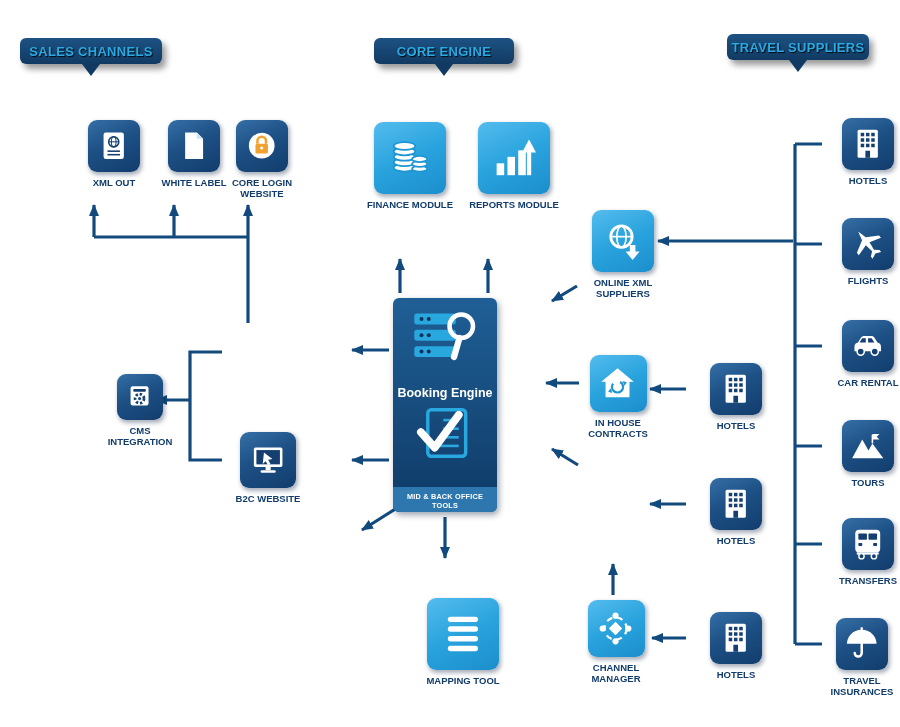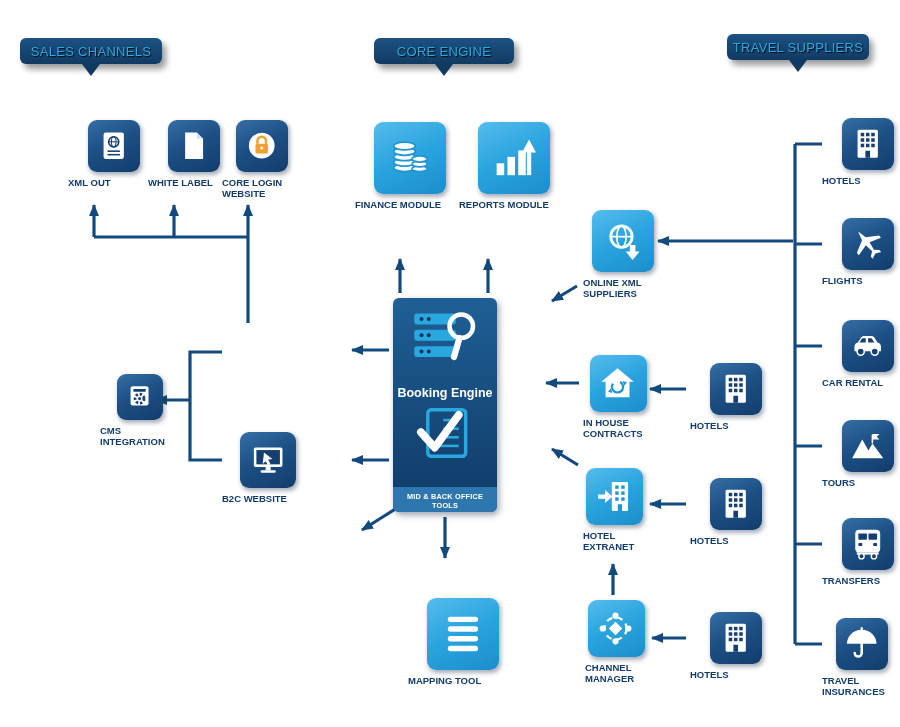--- a/index.html
+++ b/index.html
@@ -3,36 +3,36 @@
 <meta charset="utf-8">
 <style>
   html,body{margin:0;padding:0;background:#fff;}
   .stage{position:relative;width:900px;height:727px;background:#fff;overflow:hidden;
          font-family:"Liberation Sans",sans-serif;}
   .wires{position:absolute;left:0;top:0;z-index:1;pointer-events:none;}
   
   .banner{position:absolute;height:26px;z-index:2;border-radius:6px;
           background:linear-gradient(180deg,#1d5283,#113a62);
           display:flex;align-items:center;justify-content:center;
-          color:#2aa9e2;font-weight:normal;font-size:13px;letter-spacing:.3px;
+          color:#2aa9e2;font-weight:bold;font-size:13px;letter-spacing:.3px;
           text-shadow:1px 1px 1px rgba(0,0,0,.85);
           box-shadow:4px 5px 6px rgba(0,0,0,.4);}
   .banner::after{content:"";position:absolute;left:50%;top:100%;transform:translateX(-50%);
           border:9px solid transparent;border-top:12px solid #113a62;border-bottom:none;}
   
   .node{position:absolute;display:flex;flex-direction:column;align-items:center;z-index:2;}
   .tile{display:flex;align-items:center;justify-content:center;border-radius:9px;
         box-shadow:1.5px 2.5px 4px rgba(10,30,60,.35);}
   .s46{width:46px;height:46px}.s52{width:52px;height:52px}.s54{width:54px;height:54px}
   .s56{width:56px;height:56px}.s57{width:57px;height:57px}.s62{width:62px;height:62px}
   .s72{width:72px;height:72px}
   .t-navy{background:linear-gradient(155deg,#356fa6 0%,#1d5085 45%,#123d6d 100%);}
   .t-blue{background:linear-gradient(155deg,#54bcee 0%,#29a3dd 50%,#1b8ecc 100%);}
   .ic{width:72%;height:72%;display:block;}
-  .lbl{margin-top:5px;width:92px;font-size:9.5px;font-weight:bold;
+  .lbl{margin-top:5px;width:92px;text-align:center;font-size:9.5px;font-weight:bold;
        color:#123c6b;line-height:1.2;}
   .lbl.w80{width:80px}.lbl.w70{width:70px}.lbl.w62{width:62px}
   
   .engine{position:absolute;left:393px;top:298px;width:104px;height:214px;z-index:2;
           background:linear-gradient(180deg,#1f5f95,#0f3a67);border-radius:6px;
           display:flex;flex-direction:column;align-items:center;
           box-shadow:2px 3px 6px rgba(10,30,60,.4);}
   .eng-ic1{width:70px;height:56px;margin-top:12px;}
   .eng-title{color:#fff;font-size:12.5px;font-weight:bold;margin:20px 0 5px;}
   .eng-ic2{width:62px;height:56px;}
@@ -245,38 +245,20 @@
       <svg class="ic" viewBox="0 0 48 48">
         <path d="M24 6 L5 22 h5 v18 h28 V22 h5 Z" fill="#fff"></path>
         <circle cx="24" cy="28" r="6.5" fill="none" stroke="#1f96d3" stroke-width="2.6" stroke-dasharray="24 9"></circle>
         <path d="M30 21 l5 1.5 -3 4 Z" fill="#1f96d3"></path>
         <path d="M18 35 l-5-1.5 3-4 Z" fill="#1f96d3"></path>
       </svg>
     </div>
     <div class="lbl w70">IN HOUSE CONTRACTS</div>
   </div>
 
-  <div class="node" style="left:583px;top:468px">
-    <div class="tile t-blue s57">
-      <svg class="ic" viewBox="0 0 48 48">
-        <rect x="22" y="7" width="19" height="34" rx="1.5" fill="#fff"></rect>
-        <g fill="#1f96d3">
-          <rect x="26" y="11" width="4" height="4"></rect>
-            <rect x="33" y="11" width="4" height="4"></rect>
-          <rect x="26" y="18" width="4" height="4"></rect>
-            <rect x="33" y="18" width="4" height="4"></rect>
-          <rect x="26" y="25" width="4" height="4"></rect>
-            <rect x="33" y="25" width="4" height="4"></rect>
-          <rect x="29" y="33" width="5" height="8"></rect>
-        </g>
-        <path d="M6 21.5 h8 v-5 l9 7.5 -9 7.5 v-5 H6 Z" fill="#fff"></path>
-      </svg>
-    </div>
-    <div class="lbl w62">HOTEL EXTRANET</div>
-  </div>
 
   <div class="node" style="left:585px;top:600px">
     <div class="tile t-blue s57">
       <svg class="ic" viewBox="0 0 48 48">
         <circle cx="24" cy="24" r="13" fill="none" stroke="#fff" stroke-width="2.6" stroke-dasharray="7 5.5"></circle>
         <rect x="18.5" y="18.5" width="11" height="11" fill="#fff" transform="rotate(45 24 24)"></rect>
         <g fill="#fff">
           <circle cx="24" cy="9" r="3.6"></circle>
             <circle cx="39" cy="24" r="3.6"></circle>
           <circle cx="24" cy="39" r="3.6"></circle>

